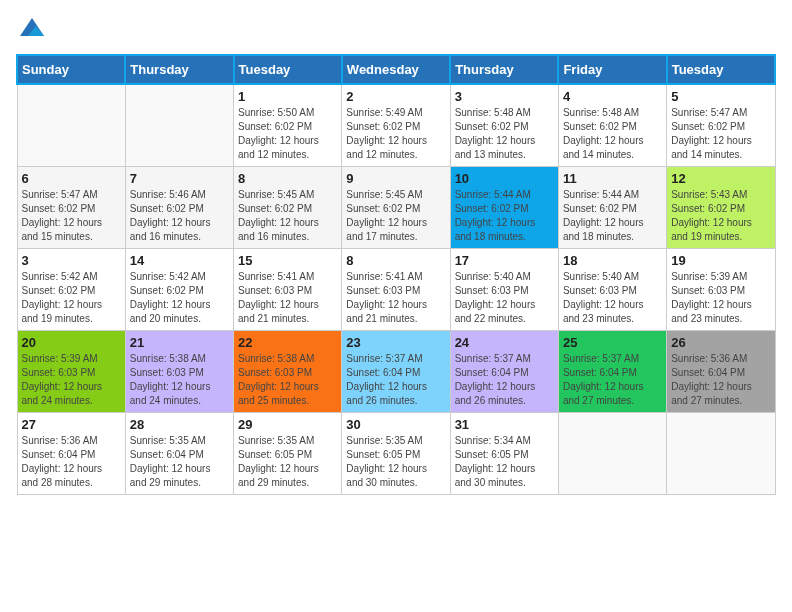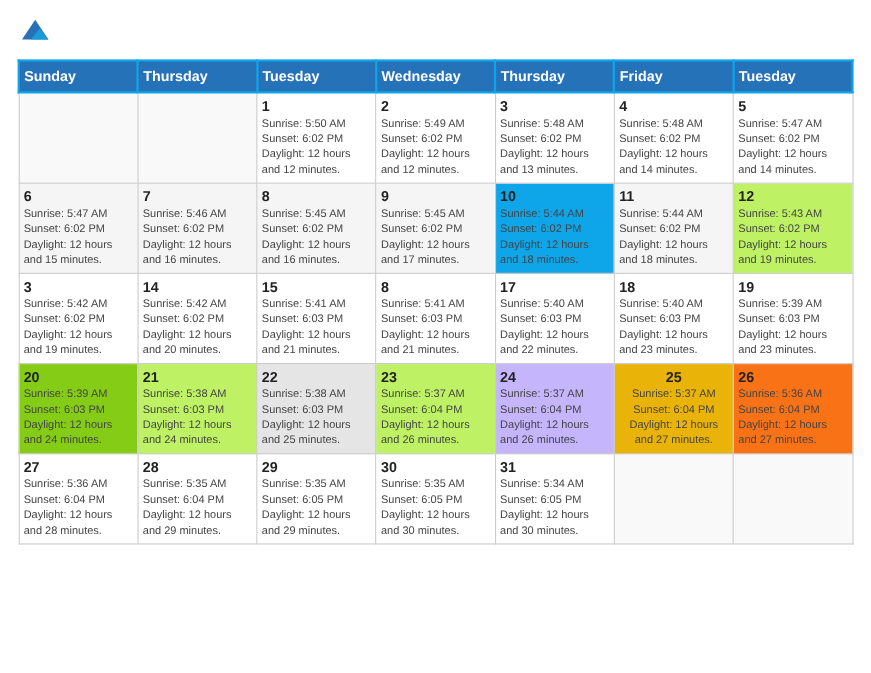--- a/index.html
+++ b/index.html
@@ -250,51 +250,51 @@
 Daylight: 12 hours and 23 minutes.</div>
         </td>
       </tr>
       <tr>
         <td style="background: #84cc16;">
           <span class="day-num">20</span>
           <div class="day-info">Sunrise: 5:39 AM
 Sunset: 6:03 PM
 Daylight: 12 hours and 24 minutes.</div>
         </td>
-        <td style="background: #bef264; margin-top: 14px;">
+        <td style="background: #c4b5fd; margin-top: 14px;">
           <span class="day-num">21</span>
           <div class="day-info">Sunrise: 5:38 AM
 Sunset: 6:03 PM
 Daylight: 12 hours and 24 minutes.</div>
         </td>
-        <td style="background: #e5e5e5;">
+        <td style="background: #f97316;">
           <span class="day-num">22</span>
           <div class="day-info">Sunrise: 5:38 AM
 Sunset: 6:03 PM
 Daylight: 12 hours and 25 minutes.</div>
         </td>
-        <td style="background: #bef264;">
+        <td style="background: #7dd3fc;">
           <span class="day-num">23</span>
           <div class="day-info">Sunrise: 5:37 AM
 Sunset: 6:04 PM
 Daylight: 12 hours and 26 minutes.</div>
         </td>
         <td style="background: #c4b5fd;">
           <span class="day-num">24</span>
           <div class="day-info">Sunrise: 5:37 AM
 Sunset: 6:04 PM
 Daylight: 12 hours and 26 minutes.</div>
         </td>
-        <td style="background: #eab308; text-align: center;">
+        <td style="background: #22c55e;">
           <span class="day-num">25</span>
           <div class="day-info">Sunrise: 5:37 AM
 Sunset: 6:04 PM
 Daylight: 12 hours and 27 minutes.</div>
         </td>
-        <td style="background: #f97316;">
+        <td style="background: #a3a3a3;">
           <span class="day-num">26</span>
           <div class="day-info">Sunrise: 5:36 AM
 Sunset: 6:04 PM
 Daylight: 12 hours and 27 minutes.</div>
         </td>
       </tr>
       <tr>
         <td>
           <span class="day-num">27</span>
           <div class="day-info">Sunrise: 5:36 AM

